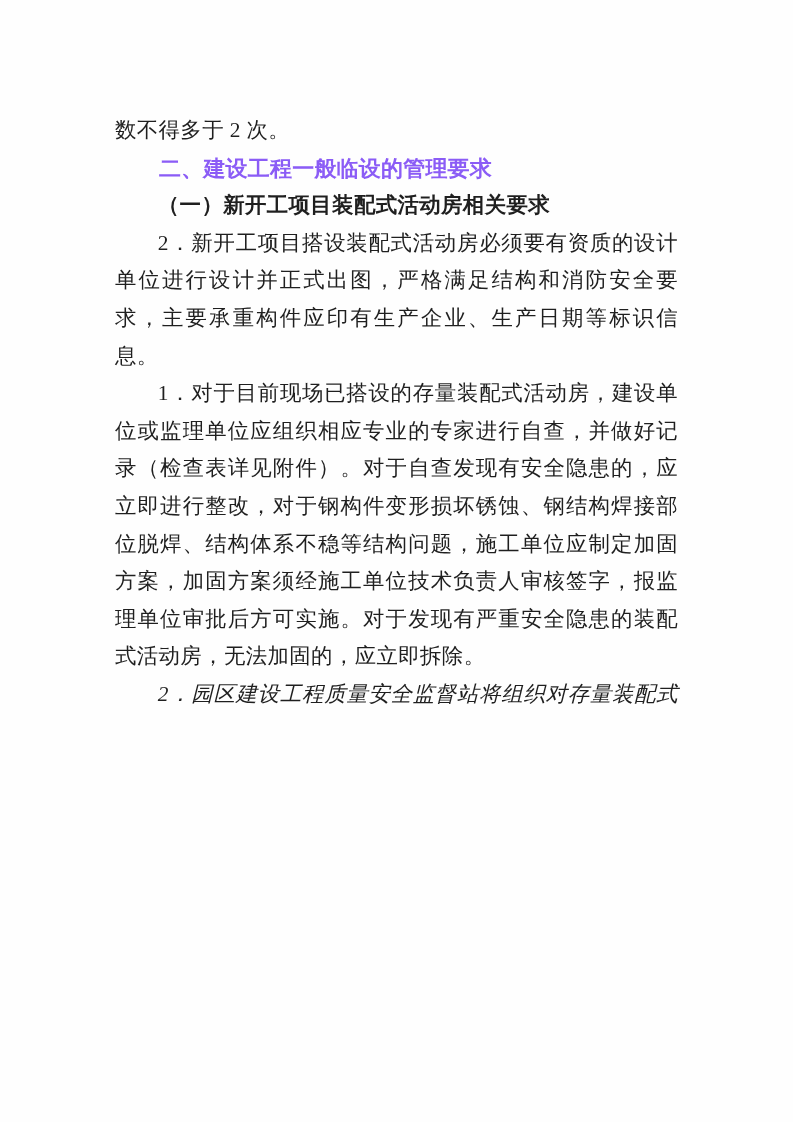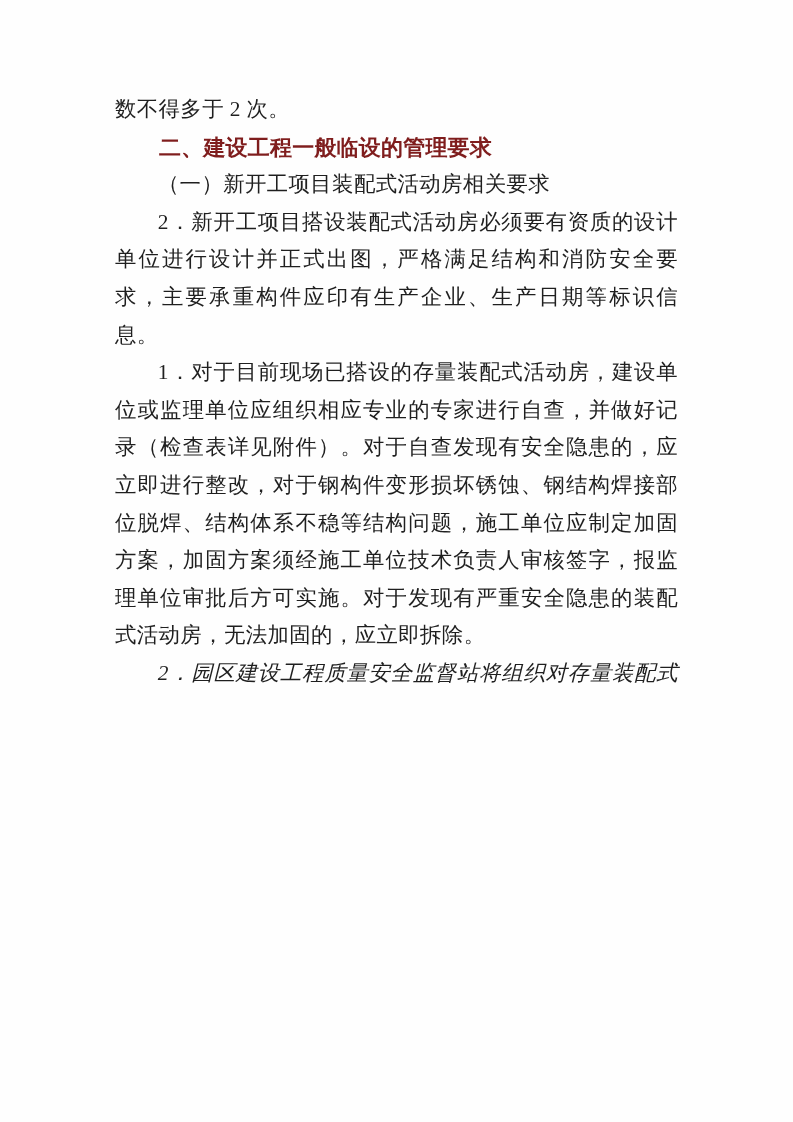--- a/index.html
+++ b/index.html
@@ -10,21 +10,21 @@
   .page {
     position: relative;
     width: 793px;
     height: 1122px;
     background: #fefefe;
     overflow: hidden;
   }
   .content {
     position: absolute;
     left: 115px;
-    top: 91px;
+    top: 112px;
     width: 563px;
     color: #1f1f1f;
     font-family: "Liberation Serif", "DejaVu Serif", serif;
     font-size: 21.4px;
     line-height: 37.6px;
     letter-spacing: 0.4px;
     text-align: justify;
     text-justify: inter-ideograph;
   }
   .content p,
@@ -36,24 +36,24 @@
   }
   .continuation {
     text-indent: 0 !important;
   }
   .section-heading {
     font-family: "DejaVu Sans", "Liberation Sans", sans-serif;
     font-weight: 700;
     font-size: 22px;
     letter-spacing: 0.2px;
     text-align: left;
-    color: #7f1d1d;
+    color: #8b5cf6;
   }
   .subsection-heading {
-    font-weight: 400;
+    font-weight: 700;
     font-size: 21.4px;
     text-align: left;
   }
   .justify-last {
     text-align-last: justify;
     font-style: italic;
   }
 </style>
 </head>
 <body>

